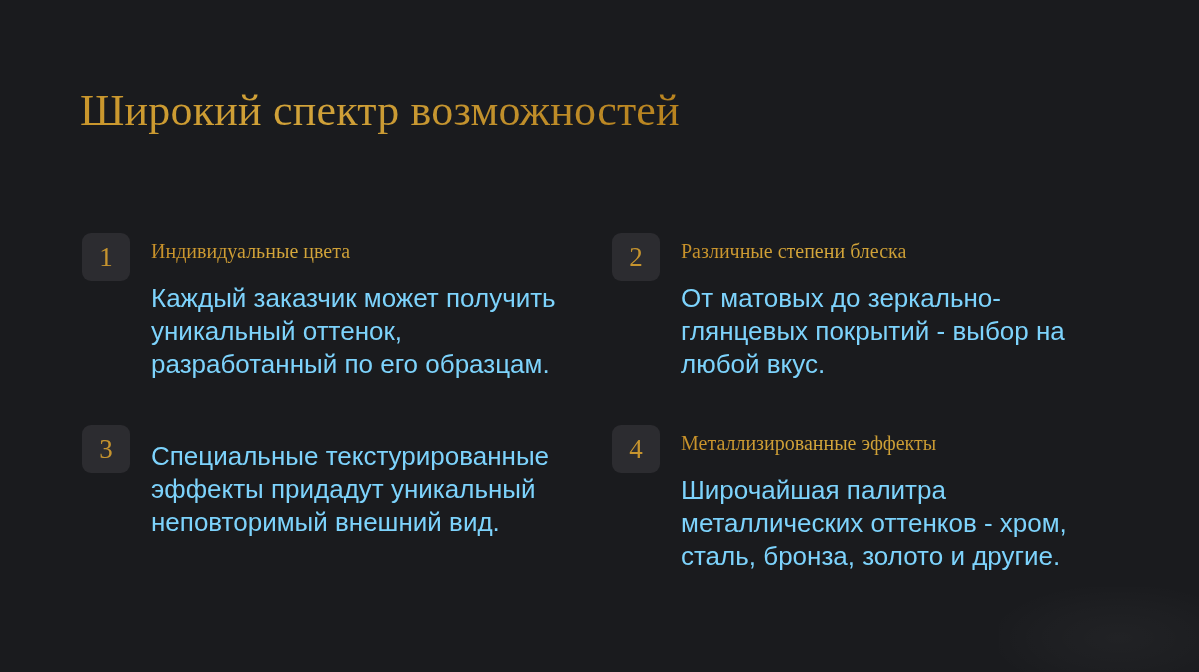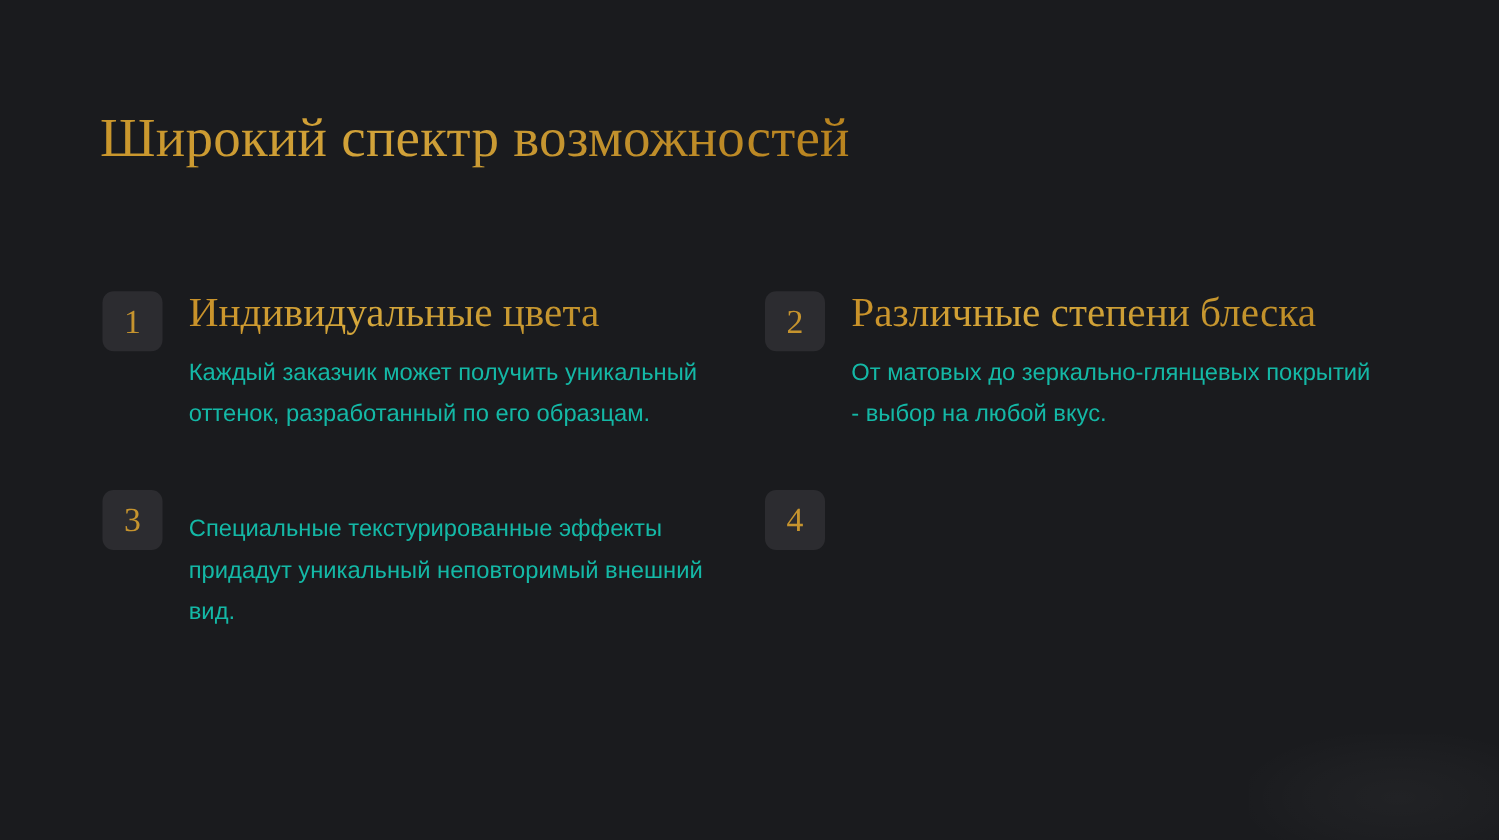--- a/index.html
+++ b/index.html
@@ -89,37 +89,37 @@
   }
 
   .feature-body {
     padding-top: 1px;
   }
 
   .feature-title {
     margin: 0;
     font-family: "Liberation Serif", "DejaVu Serif", serif;
     font-weight: 400;
-    font-size: 33px;
+    font-size: 20px;
     line-height: 34px;
     color: #c28f2c;
     background: linear-gradient(90deg, #c89129 0%, #d6a83c 30%, #c99a32 55%, #b5821e 100%);
     -webkit-background-clip: text;
     background-clip: text;
     -webkit-text-fill-color: transparent;
     white-space: nowrap;
   }
 
   .feature-text {
     margin: 14px 0 0 0;
     font-family: "Liberation Sans", sans-serif;
-    font-size: 19px;
+    font-size: 26px;
     line-height: 33px;
     font-weight: 400;
-    color: #14b8a6;
+    color: #7dd3fc;
     max-width: 430px;
   }
 
   .feature.col-right .feature-text {
     max-width: 420px;
   }
 </style>
 </head>
 <body>
 
@@ -147,18 +147,22 @@
 
     <div class="feature col-left">
       <div class="feature-badge">3</div>
       <div class="feature-body">
         <p class="feature-text">Специальные текстурированные эффекты придадут уникальный неповторимый внешний вид.</p>
       </div>
     </div>
 
     <div class="feature col-right">
       <div class="feature-badge">4</div>
+      <div class="feature-body">
+        <h2 class="feature-title">Металлизированные эффекты</h2>
+        <p class="feature-text">Широчайшая палитра металлических оттенков - хром, сталь, бронза, золото и другие.</p>
+      </div>
     </div>
 
   </div>
 
   <div class="corner-glow"></div>
 </div>
 
 </body></html>

